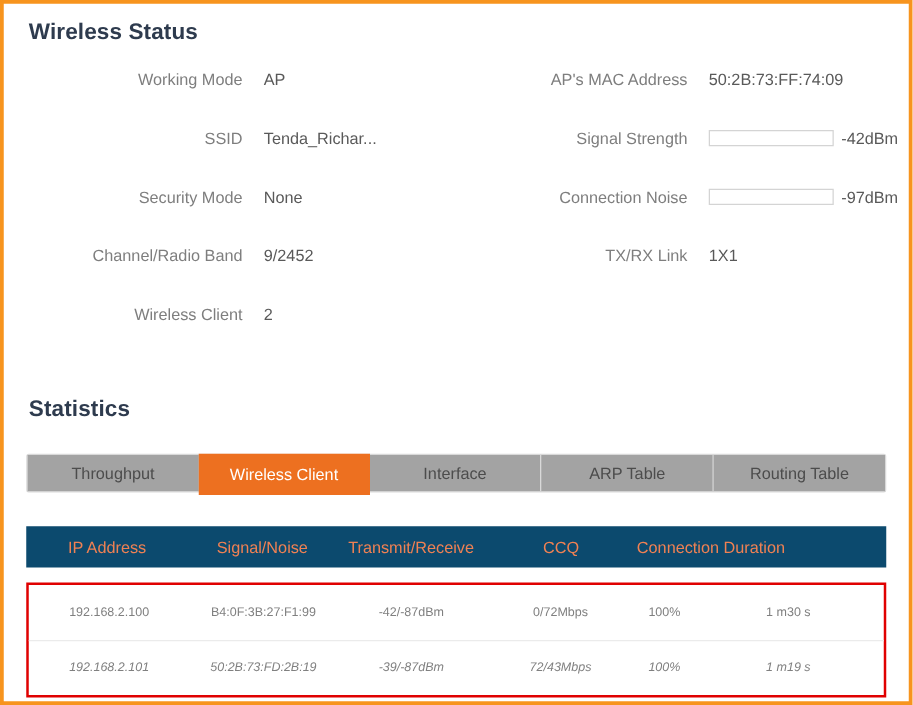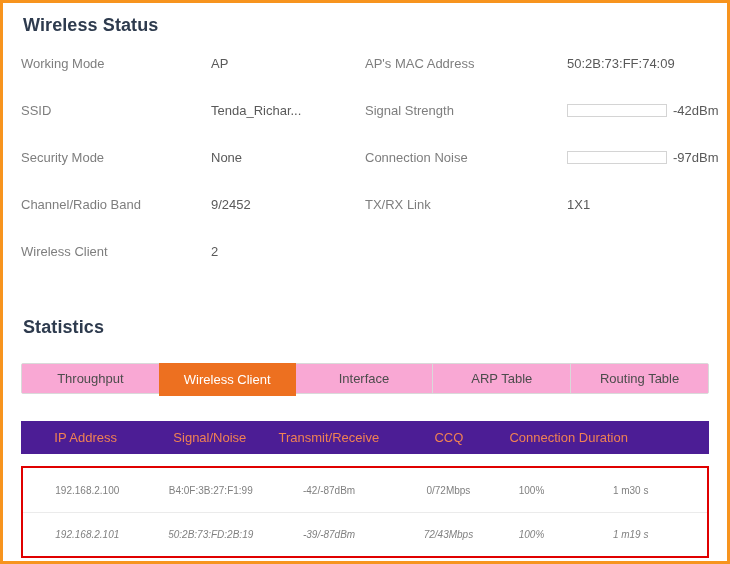--- a/index.html
+++ b/index.html
@@ -29,21 +29,21 @@
   }
   .status-col { width: 50%; }
   .srow {
     height: 47px;
     display: flex;
     align-items: center;
     font-size: 13px;
   }
   .slabel {
     color: #7E7E7E;
-    text-align: left;
+    text-align: right;
     flex: 0 0 auto;
   }
   .status-col.left  .slabel { width: 173px; }
   .status-col.right .slabel { width: 185px; }
   .svalue {
     color: #595959;
     margin-left: 17px;
     display: flex;
     align-items: center;
     gap: 6px;
@@ -70,37 +70,37 @@
     border-radius: 2px;
     height: 31px;
   }
   .tab {
     flex: 1;
     display: flex;
     align-items: center;
     justify-content: center;
     font-size: 13px;
     color: #4C4C4C;
-    background: #f9a8d4;
+    background: #a3a3a3;
     border-right: 1px solid #D9D9D9;
     cursor: pointer;
     white-space: nowrap;
   }
   .tab:last-child { border-right: none; }
   .tab.active {
     background: #ED7020;
     color: #ffffff;
     margin: -1px 0 -1px -1px;
     height: 33px;
     border-right: none;
   }
 
   .thead {
     margin-top: 27px;
-    background: #4c1d95;
+    background: #0c4a6e;
     height: 33px;
     display: grid;
     grid-template-columns: 18.8% 17.3% 17.3% 17.6% 6.7% 22.3%;
     align-items: center;
     font-size: 13px;
     color: #F08153;
   }
   .thead .th { text-align: center; white-space: nowrap; }
 
   .red-box {

